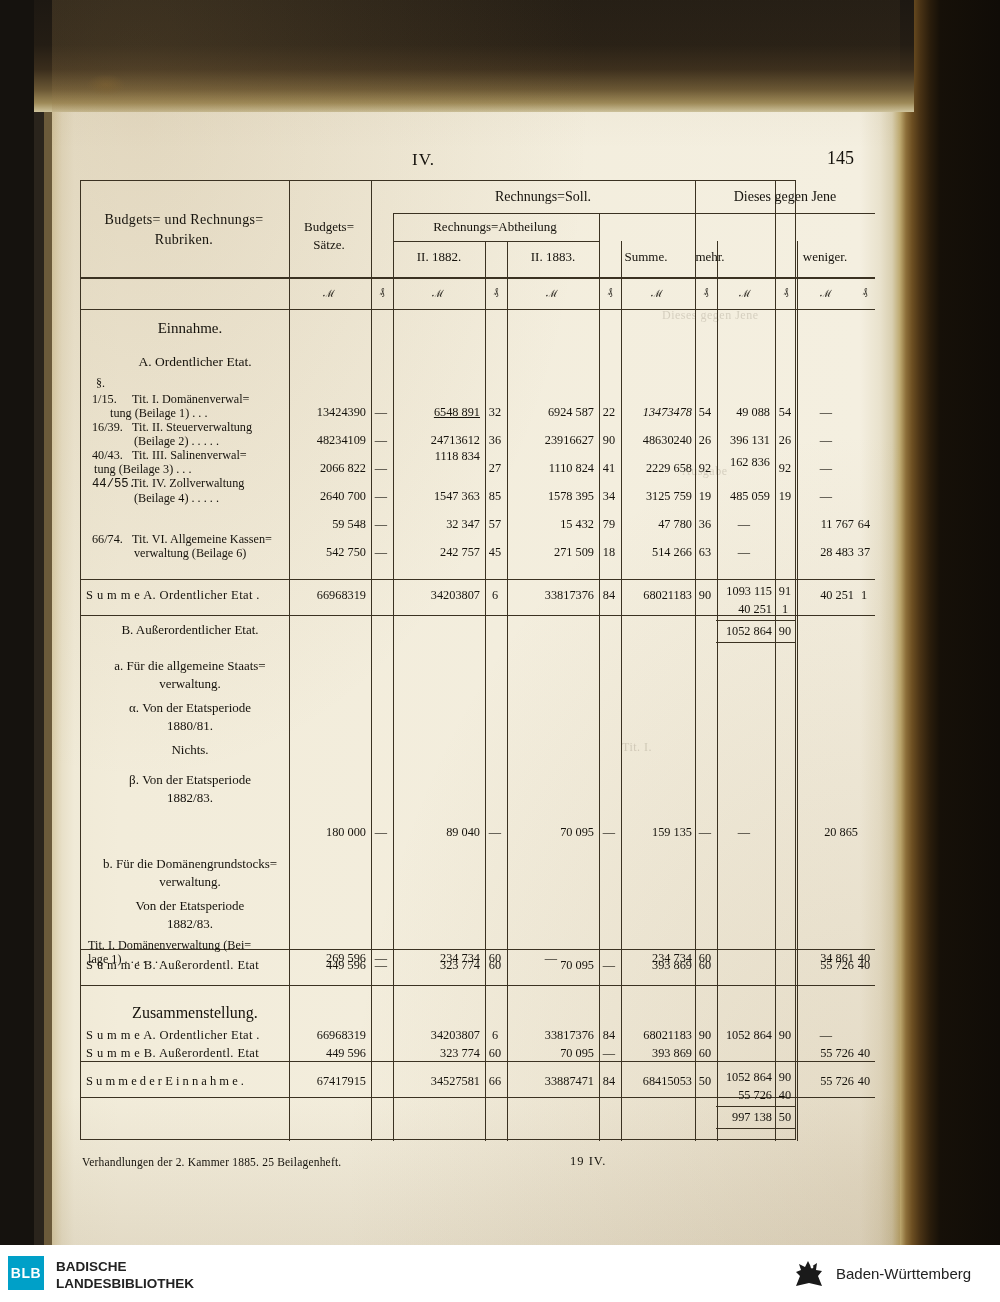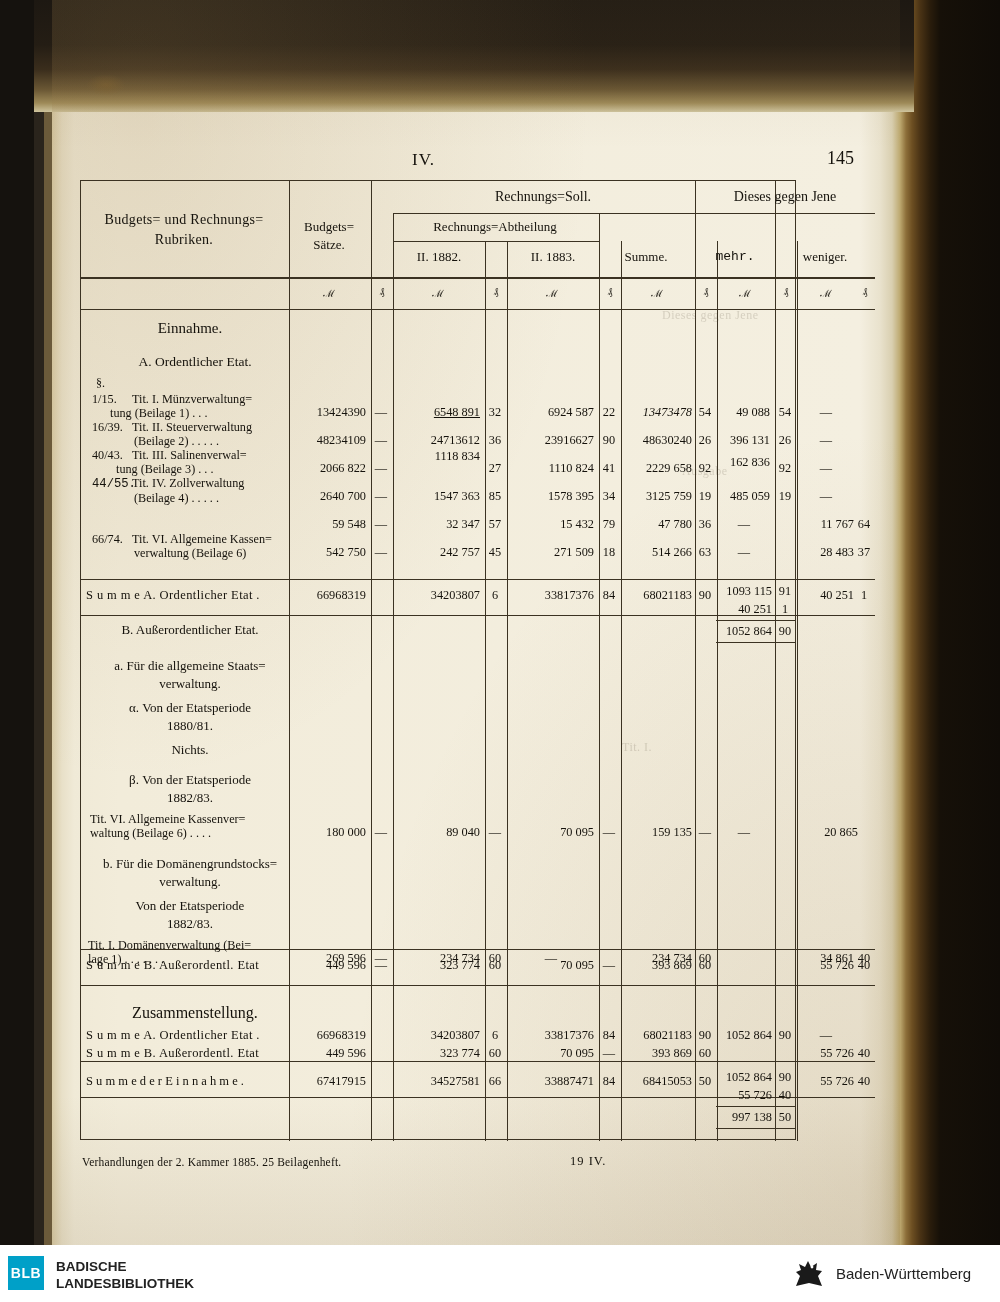--- a/index.html
+++ b/index.html
@@ -154,42 +154,42 @@
 
     <div class="h-small" style="position:absolute;left:314px;top:8px;width:298px;font-size:14px;">Rechnungs=Soll.</div>
 
     <div class="h-small" style="position:absolute;left:314px;top:38px;width:202px;">Rechnungs=Abtheilung</div>
 
     <div class="h-small" style="position:absolute;left:314px;top:68px;width:90px;">II. 1882.</div>
     <div class="h-small" style="position:absolute;left:428px;top:68px;width:90px;">II. 1883.</div>
     <div class="h-small" style="position:absolute;left:520px;top:68px;width:92px;">Summe.</div>
 
     <div class="h-small" style="position:absolute;left:616px;top:8px;width:178px;font-size:14px;">Dieses gegen Jene</div>
-    <div class="h-small" style="position:absolute;left:616px;top:68px;width:78px;font-family:Liberation Mono, monospace;">mehr.</div>
+    <div class="h-small" style="position:absolute;left:591px;top:68px;width:78px;">mehr.</div>
     <div class="h-small" style="position:absolute;left:696px;top:68px;width:98px;">weniger.</div>
 
     <div class="h-unit" style="position:absolute;left:210px;top:106px;width:78px;">ℳ</div>
     <div class="h-unit" style="position:absolute;left:292px;top:106px;width:20px;">₰</div>
     <div class="h-unit" style="position:absolute;left:314px;top:106px;width:88px;">ℳ</div>
     <div class="h-unit" style="position:absolute;left:406px;top:106px;width:20px;">₰</div>
     <div class="h-unit" style="position:absolute;left:428px;top:106px;width:88px;">ℳ</div>
     <div class="h-unit" style="position:absolute;left:520px;top:106px;width:20px;">₰</div>
     <div class="h-unit" style="position:absolute;left:542px;top:106px;width:70px;">ℳ</div>
     <div class="h-unit" style="position:absolute;left:616px;top:106px;width:20px;">₰</div>
     <div class="h-unit" style="position:absolute;left:638px;top:106px;width:54px;">ℳ</div>
     <div class="h-unit" style="position:absolute;left:696px;top:106px;width:20px;">₰</div>
     <div class="h-unit" style="position:absolute;left:718px;top:106px;width:56px;">ℳ</div>
     <div class="h-unit" style="position:absolute;left:776px;top:106px;width:18px;">₰</div>
 
     <div class="sect" style="position:absolute;left:30px;top:140px;width:160px;font-size:15px;">Einnahme.</div>
     <div class="sect" style="position:absolute;left:20px;top:174px;width:190px;font-size:13.5px;">A. Ordentlicher Etat.</div>
     <div style="position:absolute;left:16px;top:196px;font-size:12px;">§.</div>
 
     <div class="rowlabel" style="position:absolute;left:12px;top:212px;width:196px;">
-      <span style="display:inline-block;width:40px;">1/15.</span><span>Tit.  I. Münzverwaltung=</span><br>
+      <span style="display:inline-block;width:40px;">1/15.</span><span>Tit.  I. Domänenverwal=</span><br>
       <span style="display:inline-block;margin-left:18px;">tung  (Beilage 1)  .  .  .</span>
     </div>
     <div class="num rgt" style="position:absolute;left:210px;top:225px;width:76px;">13424390</div>
     <div class="num ctr" style="position:absolute;left:292px;top:225px;width:18px;">—</div>
     <div class="num rgt" style="position:absolute;left:314px;top:225px;width:86px;text-decoration:underline;">6548 891</div>
     <div class="num ctr" style="position:absolute;left:406px;top:225px;width:18px;">32</div>
     <div class="num rgt" style="position:absolute;left:428px;top:225px;width:86px;">6924 587</div>
     <div class="num ctr" style="position:absolute;left:520px;top:225px;width:18px;">22</div>
     <div class="num rgt" style="position:absolute;left:542px;top:225px;width:70px;font-style:italic;">13473478</div>
     <div class="num ctr" style="position:absolute;left:616px;top:225px;width:18px;">54</div>
@@ -210,21 +210,21 @@
     <div class="num ctr" style="position:absolute;left:520px;top:253px;width:18px;">90</div>
     <div class="num rgt" style="position:absolute;left:542px;top:253px;width:70px;">48630240</div>
     <div class="num ctr" style="position:absolute;left:616px;top:253px;width:18px;">26</div>
     <div class="num rgt" style="position:absolute;left:638px;top:253px;width:52px;">396 131</div>
     <div class="num ctr" style="position:absolute;left:696px;top:253px;width:18px;">26</div>
     <div class="num ctr" style="position:absolute;left:718px;top:253px;width:56px;">—</div>
     <div class="num ctr" style="position:absolute;left:776px;top:253px;width:16px;"></div>
 
     <div class="rowlabel" style="position:absolute;left:12px;top:268px;width:196px;">
       <span style="display:inline-block;width:40px;">40/43.</span><span>Tit. III. Salinenverwal=</span><br>
-      <span style="display:inline-block;margin-left:24px;">tung  (Beilage 3)  .  .  .</span>
+      <span style="display:inline-block;margin-left:2px;">tung  (Beilage 3)  .  .  .</span>
     </div>
     <div class="num rgt" style="position:absolute;left:210px;top:281px;width:76px;">2066 822</div>
     <div class="num ctr" style="position:absolute;left:292px;top:281px;width:18px;">—</div>
     <div class="num rgt" style="position:absolute;left:314px;top:269px;width:86px;">1118 834</div>
     <div class="num ctr" style="position:absolute;left:406px;top:281px;width:18px;">27</div>
     <div class="num rgt" style="position:absolute;left:428px;top:281px;width:86px;">1110 824</div>
     <div class="num ctr" style="position:absolute;left:520px;top:281px;width:18px;">41</div>
     <div class="num rgt" style="position:absolute;left:542px;top:281px;width:70px;">2229 658</div>
     <div class="num ctr" style="position:absolute;left:616px;top:281px;width:18px;">92</div>
     <div class="num rgt" style="position:absolute;left:638px;top:275px;width:52px;">162 836</div>
@@ -300,24 +300,20 @@
 
     <div class="sect" style="position:absolute;left:12px;top:442px;width:196px;font-size:13px;">B. Außerordentlicher Etat.</div>
     <div class="sect" style="position:absolute;left:12px;top:478px;width:196px;font-size:13px;">a. Für die allgemeine Staats=</div>
     <div class="sect" style="position:absolute;left:12px;top:496px;width:196px;font-size:13px;">verwaltung.</div>
     <div class="sect" style="position:absolute;left:12px;top:520px;width:196px;font-size:13px;font-family:Liberation Serif, serif;">α. Von der Etatsperiode</div>
     <div class="sect" style="position:absolute;left:12px;top:538px;width:196px;font-size:13px;">1880/81.</div>
     <div class="sect" style="position:absolute;left:12px;top:562px;width:196px;font-size:13px;">Nichts.</div>
     <div class="sect" style="position:absolute;left:12px;top:592px;width:196px;font-size:13px;">β. Von der Etatsperiode</div>
     <div class="sect" style="position:absolute;left:12px;top:610px;width:196px;font-size:13px;">1882/83.</div>
 
-    <div class="rowlabel" style="position:absolute;left:10px;top:632px;width:200px;font-size:12.2px;">
-      <span>Tit. VI. Allgemeine Kassenver=</span><br>
-      <span>waltung (Beilage 6)  .  .  .  .</span>
-    </div>
     <div class="num rgt" style="position:absolute;left:210px;top:645px;width:76px;">180 000</div>
     <div class="num ctr" style="position:absolute;left:292px;top:645px;width:18px;">—</div>
     <div class="num rgt" style="position:absolute;left:314px;top:645px;width:86px;">89 040</div>
     <div class="num ctr" style="position:absolute;left:406px;top:645px;width:18px;">—</div>
     <div class="num rgt" style="position:absolute;left:428px;top:645px;width:86px;">70 095</div>
     <div class="num ctr" style="position:absolute;left:520px;top:645px;width:18px;">—</div>
     <div class="num rgt" style="position:absolute;left:542px;top:645px;width:70px;">159 135</div>
     <div class="num ctr" style="position:absolute;left:616px;top:645px;width:18px;">—</div>
     <div class="num ctr" style="position:absolute;left:638px;top:645px;width:52px;">—</div>
     <div class="num rgt" style="position:absolute;left:718px;top:645px;width:60px;">20 865</div>

